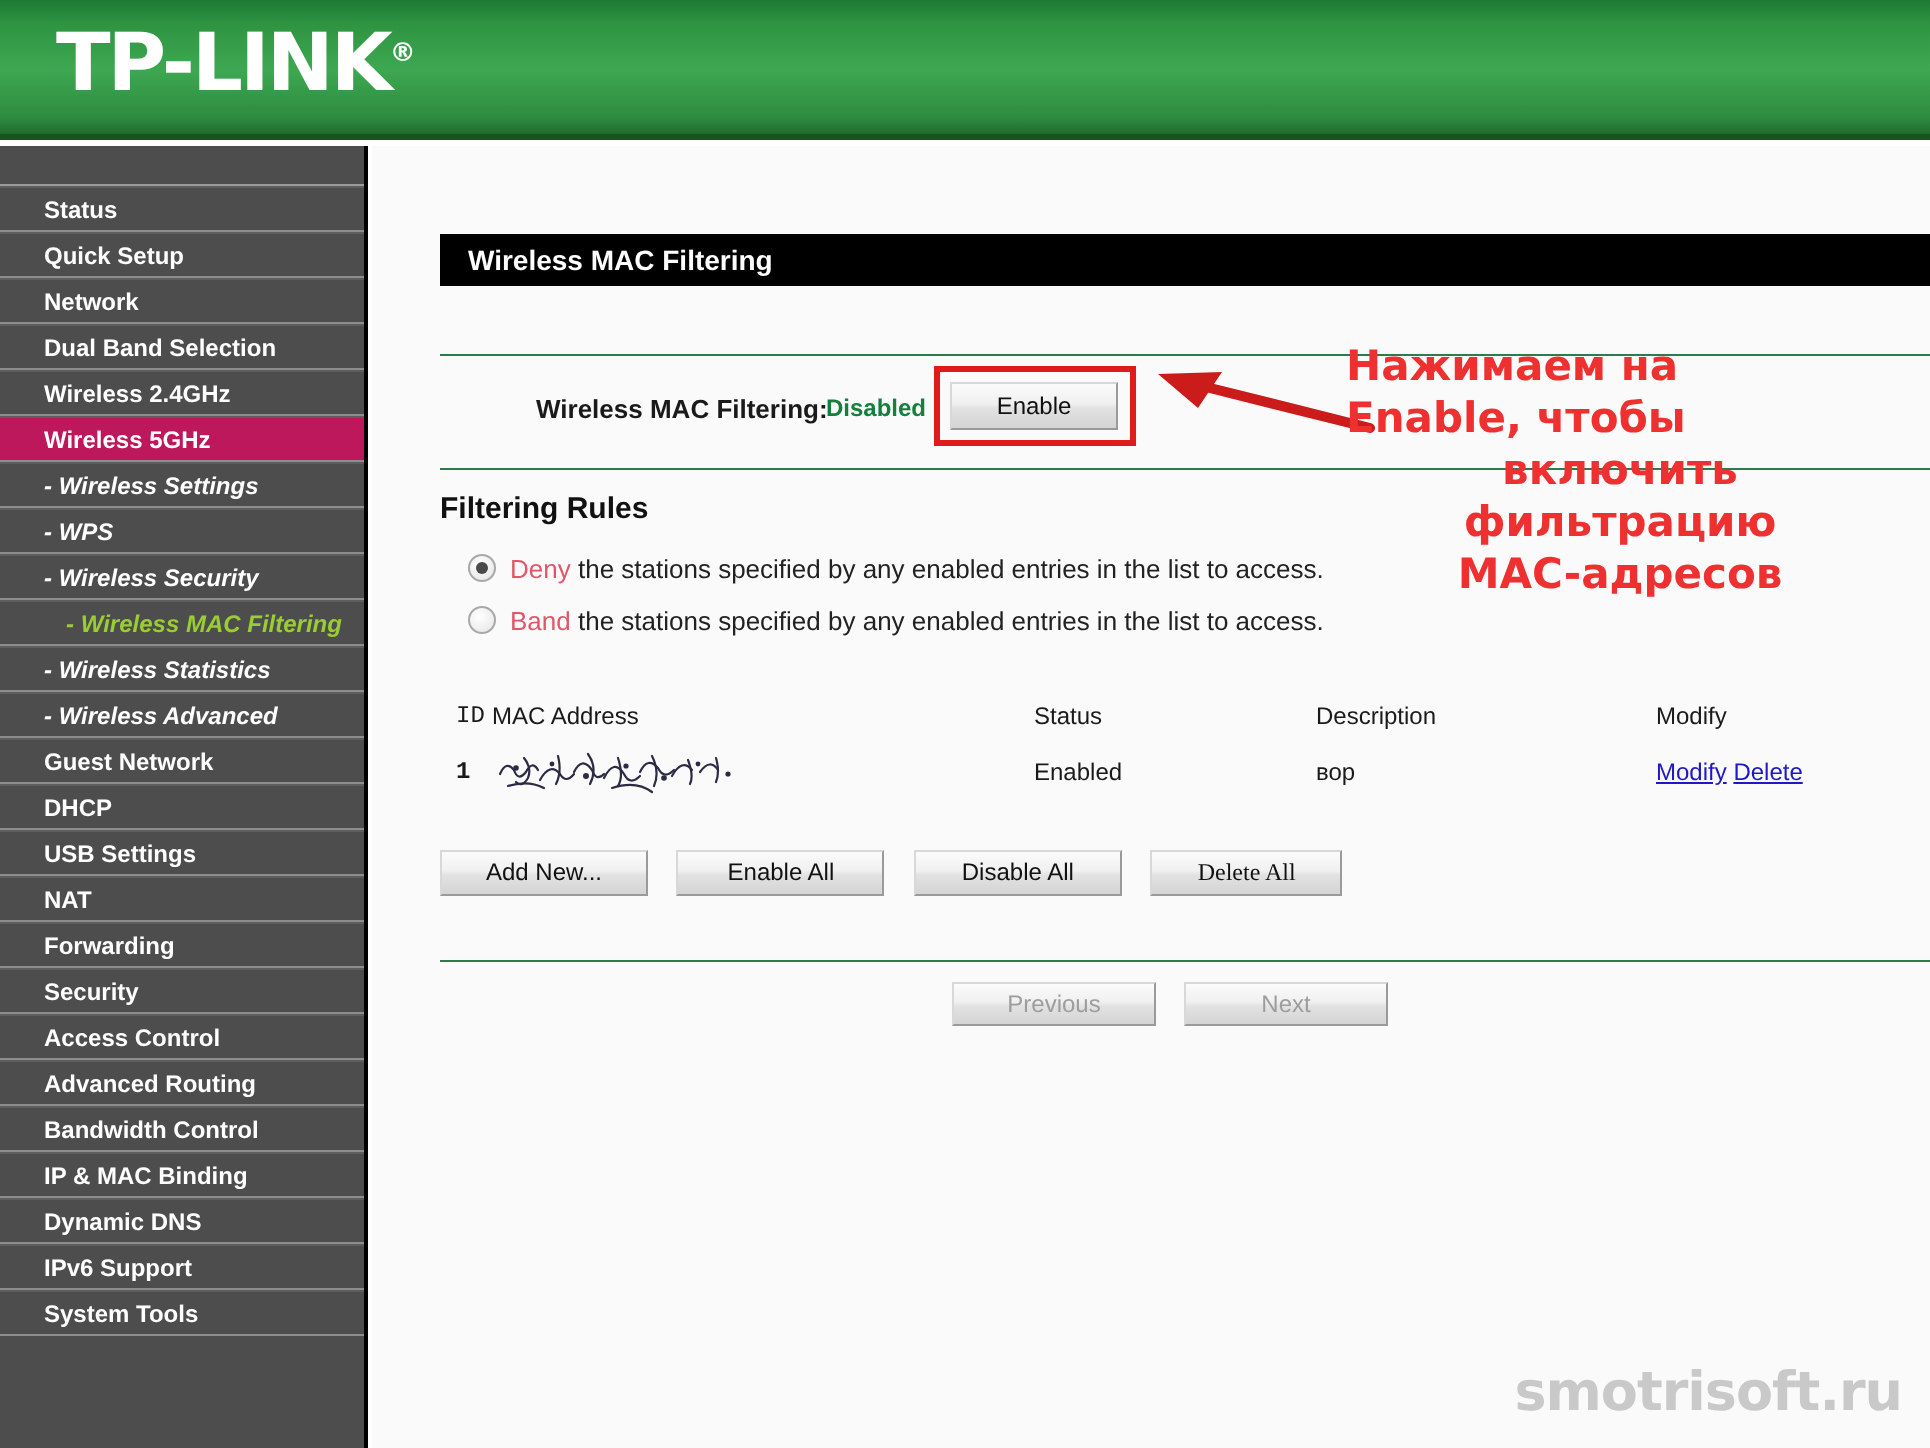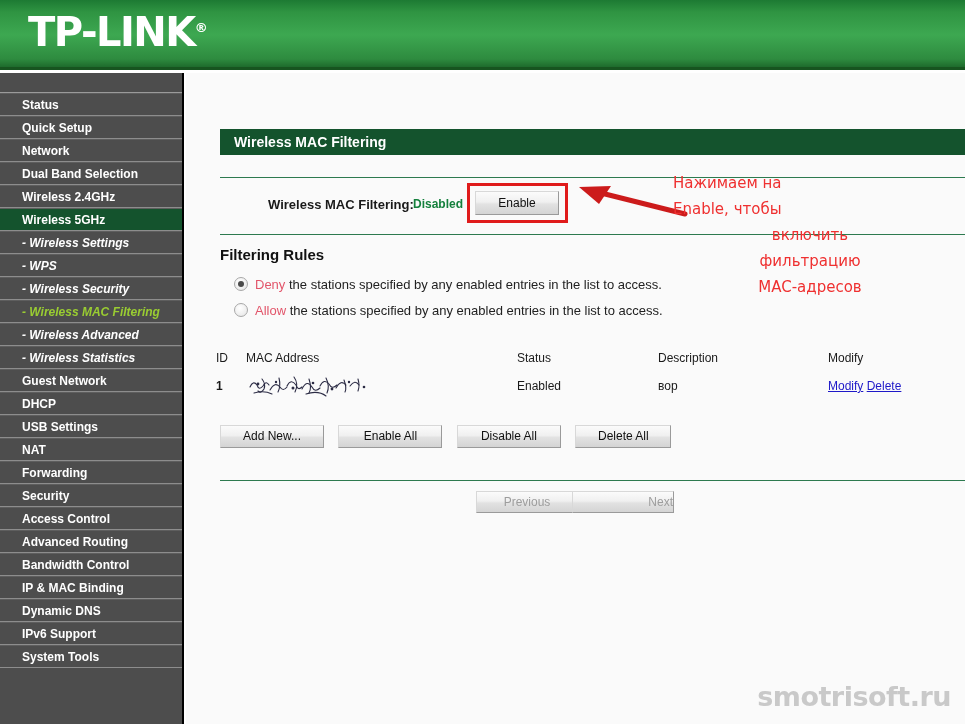--- a/index.html
+++ b/index.html
@@ -66,43 +66,44 @@
     border-top: 1px solid #5e5e5e;
     background: #4d4d4d;
     box-sizing: border-box;
     white-space: nowrap;
     overflow: hidden;
   }
   .side-item.sub {
     font-style: italic;
   }
   .side-item.active-bg {
-    background: #14532d;
+    background: #be185d;
     color: #ffffff;
   }
   .side-item.active-text {
     color: #9acd32;
+    text-align: center;
   }
 
   
   .content {
     position: absolute;
     left: 186px; top: 73px;
     width: 779px;
     height: 651px;
     background: #fafafa;
     box-sizing: border-box;
   }
 
   .page-title-bar {
     position: absolute;
-    left: 34px; top: 56px;
+    left: 34px; top: 44px;
     width: 745px;
     height: 26px;
-    background: #14532d;
+    background: #000000;
     box-sizing: border-box;
   }
   .page-title-text {
     position: absolute;
     left: 14px; top: 5px;
     color: #ffffff;
     font-size: 14px;
     font-weight: bold;
   }
 
@@ -211,21 +212,21 @@
 
   
   .tbl {
     position: absolute;
     left: 0; top: 278px;
     width: 779px;
   }
   .tcol { position: absolute; font-size: 12px; color: #1a1a1a; }
   .thead { font-weight: normal; top: 0; }
   .trow  { top: 28px; }
-  .c-id    { left: 30px; }
+  .c-id    { left: 42px; font-family: Liberation Mono, monospace; }
   .c-mac   { left: 60px; }
   .c-stat  { left: 331px; }
   .c-desc  { left: 472px; }
   .c-mod   { left: 642px; }
   .trow.c-id { font-weight: bold; }
   .lnk {
     color: #1e18c8;
     text-decoration: underline;
     cursor: pointer;
   }
@@ -243,44 +244,44 @@
   .actions .btn {
     height: 23px;
     line-height: 21px;
     margin-right: 10px;
     display: inline-block;
     vertical-align: top;
   }
   .w-addnew  { width: 104px; }
   .w-enall   { width: 104px; }
   .w-disall  { width: 104px; }
-  .w-delall  { width: 96px; }
+  .w-delall  { width: 96px; font-family: Liberation Serif, serif; }
 
   .pager {
     position: absolute;
     left: 0; top: 418px;
     width: 779px;
   }
   .pager .btn {
     position: absolute;
     height: 22px;
     line-height: 20px;
     width: 102px;
   }
   .pg-prev { left: 290px; }
-  .pg-next { left: 386px; text-align: right; }
+  .pg-next { left: 406px; }
 
   
   .anno-text {
     position: absolute;
     left: 667px; top: 170px;
     width: 286px;
     color: #ef3030;
-    font-size: 15px;
-    font-weight: normal;
+    font-size: 21px;
+    font-weight: bold;
     line-height: 26px;
     text-align: center;
     font-family: "DejaVu Sans", sans-serif;
   }
   .anno-line1, .anno-line2 { text-align: left; padding-left: 6px; }
   .anno-arrow {
     position: absolute;
     left: 573px; top: 178px;
     width: 116px; height: 42px;
     pointer-events: none;
@@ -311,22 +312,22 @@
       <div class="side-item">Status</div>
       <div class="side-item">Quick Setup</div>
       <div class="side-item">Network</div>
       <div class="side-item">Dual Band Selection</div>
       <div class="side-item">Wireless 2.4GHz</div>
       <div class="side-item active-bg">Wireless 5GHz</div>
       <div class="side-item sub">- Wireless Settings</div>
       <div class="side-item sub">- WPS</div>
       <div class="side-item sub">- Wireless Security</div>
       <div class="side-item sub active-text">- Wireless MAC Filtering</div>
+      <div class="side-item sub">- Wireless Statistics</div>
       <div class="side-item sub">- Wireless Advanced</div>
-      <div class="side-item sub">- Wireless Statistics</div>
       <div class="side-item">Guest Network</div>
       <div class="side-item">DHCP</div>
       <div class="side-item">USB Settings</div>
       <div class="side-item">NAT</div>
       <div class="side-item">Forwarding</div>
       <div class="side-item">Security</div>
       <div class="side-item">Access Control</div>
       <div class="side-item">Advanced Routing</div>
       <div class="side-item">Bandwidth Control</div>
       <div class="side-item">IP &amp; MAC Binding</div>
@@ -352,21 +353,21 @@
   </div>
 
   <div class="hr-green" style="left:34px; top:161px; width:745px;"></div>
 
   <div class="section-title">Filtering Rules</div>
 
   <div class="radio-row r1">
     <span class="radio-dot checked"></span><span class="kw">Deny</span><span> the stations specified by any enabled entries in the list to access.</span>
   </div>
   <div class="radio-row r2">
-    <span class="radio-dot"></span><span class="kw">Allow</span><span> the stations specified by any enabled entries in the list to access.</span>
+    <span class="radio-dot"></span><span class="kw">Band</span><span> the stations specified by any enabled entries in the list to access.</span>
   </div>
 
   <div class="tbl">
     <span class="tcol thead c-id">ID</span>
     <span class="tcol thead c-mac">MAC Address</span>
     <span class="tcol thead c-stat">Status</span>
     <span class="tcol thead c-desc">Description</span>
     <span class="tcol thead c-mod">Modify</span>
 
     <span class="tcol trow c-id">1</span>

